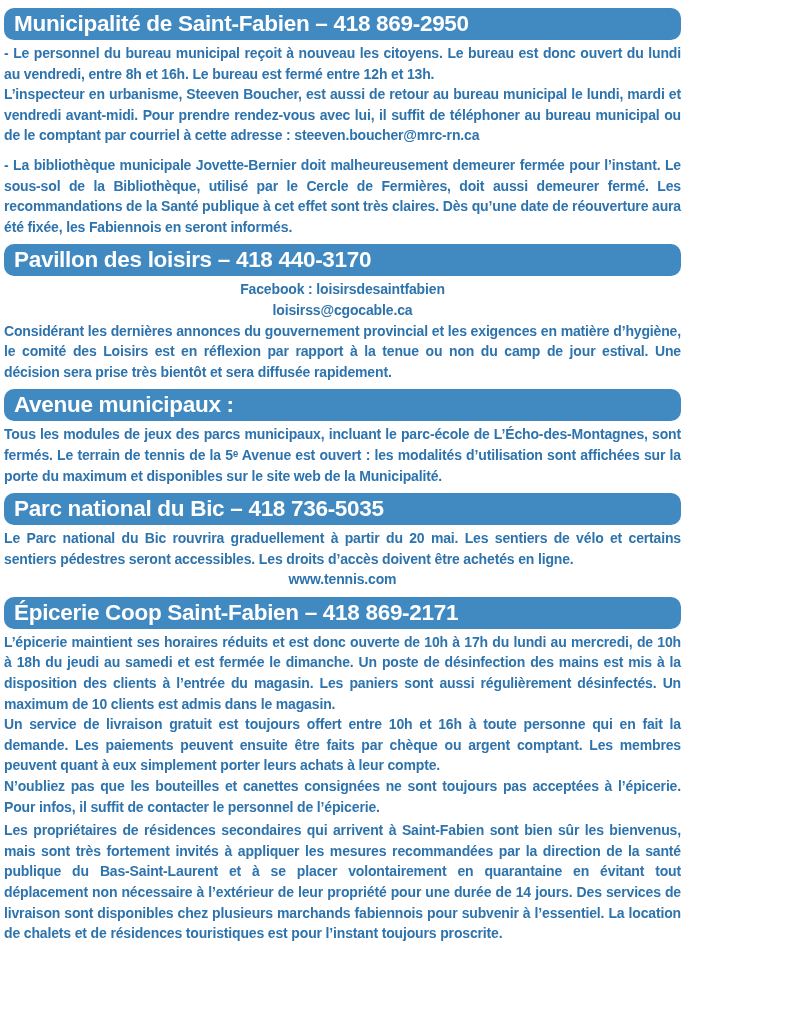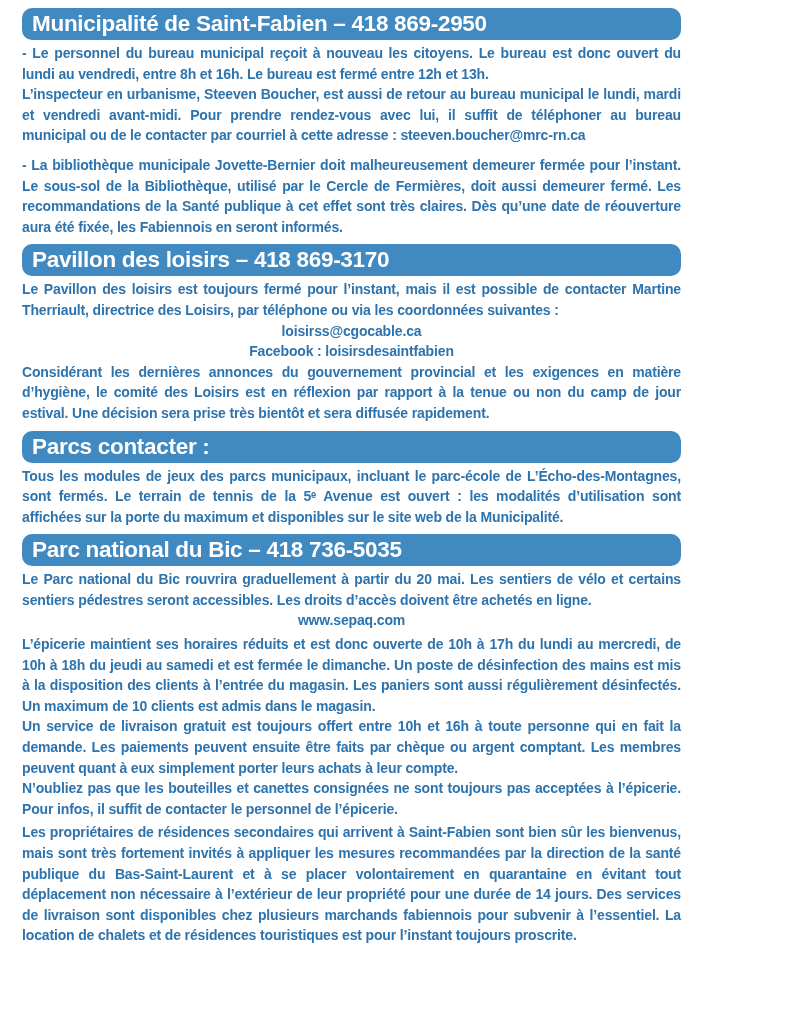--- a/index.html
+++ b/index.html
@@ -12,21 +12,21 @@
   html,body{background:var(--page-bg);}
   body{
     width:787px;
     height:1012px;
     overflow:hidden;
     font-family:"Liberation Sans","DejaVu Sans",sans-serif;
   }
   .page{
     width:691px;
     height:1012px;
-    padding:8px 10px 4px 22px;
+    padding:8px 10px 4px 4px;
   }
   .section{display:block;}
   .bar{
     background:var(--bar-bg);
     border-radius:10px;
     height:32px;
     display:flex;
     align-items:center;
     padding:0 10px;
     margin-top:7px;
@@ -55,54 +55,56 @@
 </head>
 <body>
 
 <main class="page">
     <section class="section">
       <div class="bar">
         <h2 class="bar-title">Municipalité de Saint-Fabien – 418 869-2950</h2>
       </div>
       <div class="body">
         <p class="para">- Le personnel du bureau municipal reçoit à nouveau les citoyens. Le bureau est donc ouvert du lundi au vendredi, entre 8h et 16h. Le bureau est fermé entre 12h et 13h.</p>
-        <p class="para">L’inspecteur en urbanisme, Steeven Boucher, est aussi de retour au bureau municipal le lundi, mardi et vendredi avant-midi. Pour prendre rendez-vous avec lui, il suffit de téléphoner au bureau municipal ou de le contacter par courriel à cette adresse : steeven.boucher@mrc-rn.ca</p>
+        <p class="para">L’inspecteur en urbanisme, Steeven Boucher, est aussi de retour au bureau municipal le lundi, mardi et vendredi avant-midi. Pour prendre rendez-vous avec lui, il suffit de téléphoner au bureau municipal ou de le comptant par courriel à cette adresse : steeven.boucher@mrc-rn.ca</p>
         <p class="spacer"></p>
         <p class="para">- La bibliothèque municipale Jovette-Bernier doit malheureusement demeurer fermée pour l’instant. Le sous-sol de la Bibliothèque, utilisé par le Cercle de Fermières, doit aussi demeurer fermé. Les recommandations de la Santé publique à cet effet sont très claires. Dès qu’une date de réouverture aura été fixée, les Fabiennois en seront informés.</p>
       </div>
     </section>
     <section class="section">
       <div class="bar">
-        <h2 class="bar-title">Pavillon des loisirs – 418 869-3170</h2>
+        <h2 class="bar-title">Pavillon des loisirs – 418 440-3170</h2>
       </div>
       <div class="body">
-        <p class="para">Le Pavillon des loisirs est toujours fermé pour l’instant, mais il est possible de contacter Martine Therriault, directrice des Loisirs, par téléphone ou via les coordonnées suivantes :</p>
+        <p class="center">Facebook : loisirsdesaintfabien</p>
         <p class="center">loisirss@cgocable.ca</p>
-        <p class="center">Facebook : loisirsdesaintfabien</p>
         <p class="para">Considérant les dernières annonces du gouvernement provincial et les exigences en matière d’hygiène, le comité des Loisirs est en réflexion par rapport à la tenue ou non du camp de jour estival. Une décision sera prise très bientôt et sera diffusée rapidement.</p>
       </div>
     </section>
     <section class="section">
       <div class="bar">
-        <h2 class="bar-title">Parcs contacter :</h2>
+        <h2 class="bar-title">Avenue municipaux :</h2>
       </div>
       <div class="body">
         <p class="para">Tous les modules de jeux des parcs municipaux, incluant le parc-école de L’Écho-des-Montagnes, sont fermés. Le terrain de tennis de la 5ᵉ Avenue est ouvert : les modalités d’utilisation sont affichées sur la porte du maximum et disponibles sur le site web de la Municipalité.</p>
       </div>
     </section>
     <section class="section">
       <div class="bar">
         <h2 class="bar-title">Parc national du Bic – 418 736-5035</h2>
       </div>
       <div class="body">
         <p class="para">Le Parc national du Bic rouvrira graduellement à partir du 20 mai. Les sentiers de vélo et certains sentiers pédestres seront accessibles. Les droits d’accès doivent être achetés en ligne.</p>
-        <p class="center">www.sepaq.com</p>
+        <p class="center">www.tennis.com</p>
       </div>
     </section>
     <section class="section">
+      <div class="bar">
+        <h2 class="bar-title">Épicerie Coop Saint-Fabien – 418 869-2171</h2>
+      </div>
       <div class="body">
         <p class="para">L’épicerie maintient ses horaires réduits et est donc ouverte de 10h à 17h du lundi au mercredi, de 10h à 18h du jeudi au samedi et est fermée le dimanche. Un poste de désinfection des mains est mis à la disposition des clients à l’entrée du magasin. Les paniers sont aussi régulièrement désinfectés. Un maximum de 10 clients est admis dans le magasin.</p>
         <p class="para">Un service de livraison gratuit est toujours offert entre 10h et 16h à toute personne qui en fait la demande. Les paiements peuvent ensuite être faits par chèque ou argent comptant. Les membres peuvent quant à eux simplement porter leurs achats à leur compte.</p>
         <p class="para">N’oubliez pas que les bouteilles et canettes consignées ne sont toujours pas acceptées à l’épicerie. Pour infos, il suffit de contacter le personnel de l’épicerie.</p>
       </div>
     </section>
     <section class="section">
       <div class="body">
         <p class="para">Les propriétaires de résidences secondaires qui arrivent à Saint-Fabien sont bien sûr les bienvenus, mais sont très fortement invités à appliquer les mesures recommandées par la direction de la santé publique du Bas-Saint-Laurent et à se placer volontairement en quarantaine en évitant tout déplacement non nécessaire à l’extérieur de leur propriété pour une durée de 14 jours. Des services de livraison sont disponibles chez plusieurs marchands fabiennois pour subvenir à l’essentiel. La location de chalets et de résidences touristiques est pour l’instant toujours proscrite.</p>
       </div>

